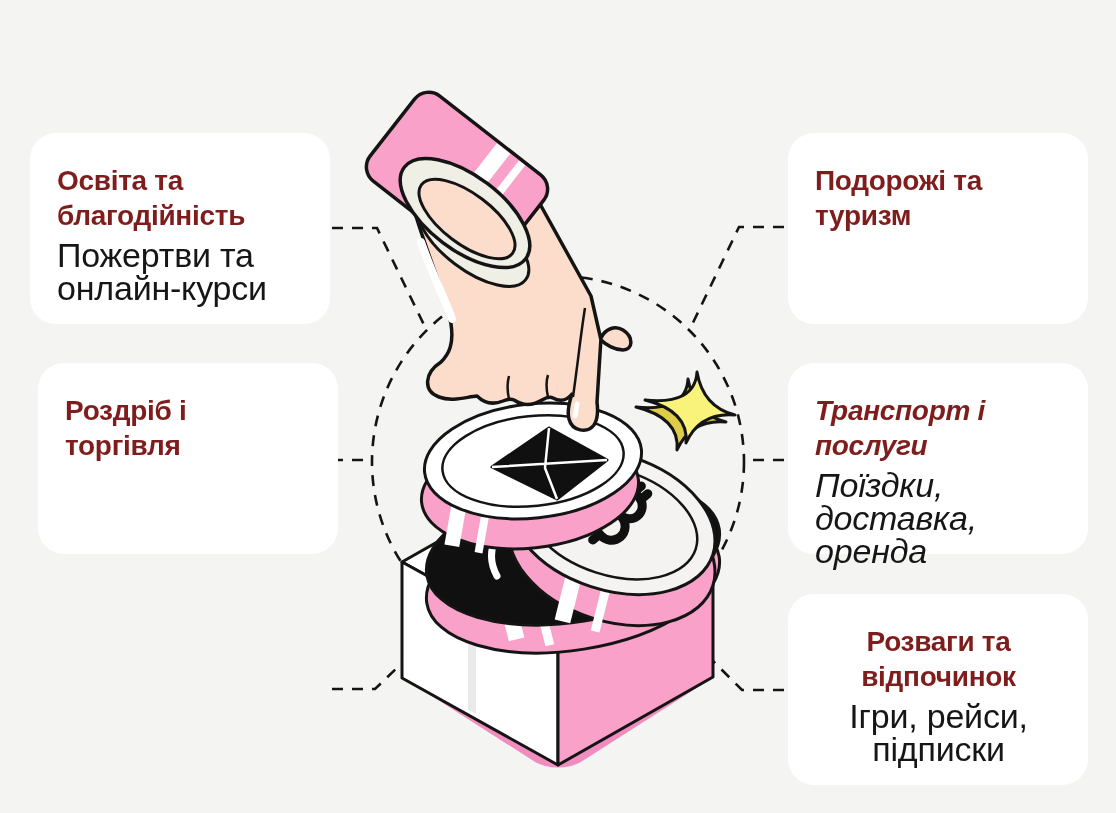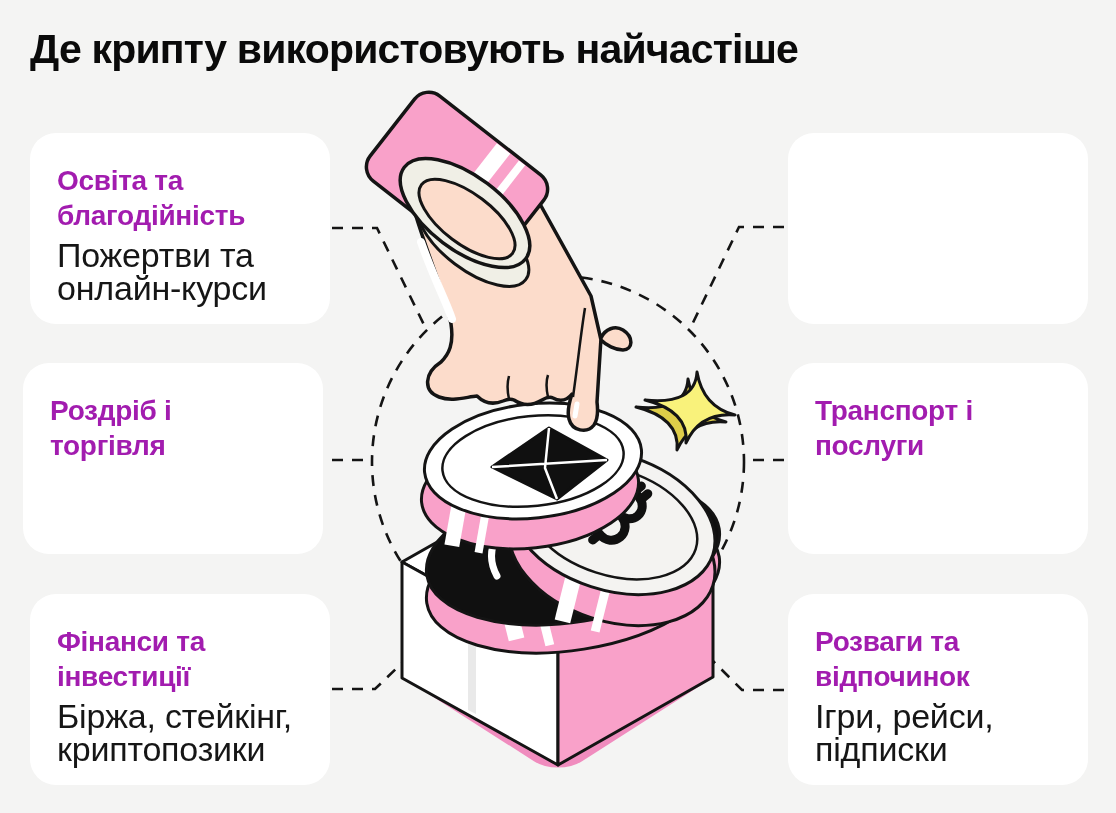--- a/index.html
+++ b/index.html
@@ -17,39 +17,38 @@
   }
   .illustration{position:absolute;left:0;top:0;width:1116px;height:813px;z-index:1;}
   .card{
     position:absolute;width:300px;height:191px;
     background:#FFFFFF;border-radius:26px;
     box-sizing:border-box;padding:30px 26px 0 27px;
     z-index:2;
   }
   .card .card-title{
     margin:0;font-size:28px;line-height:35px;font-weight:700;
-    color:#a21caf;letter-spacing:-0.3px;white-space:pre-line;
+    color:#7f1d1d;letter-spacing:-0.3px;white-space:pre-line;
   }
   .card .card-desc{
     margin:6px 0 0;font-size:34px;line-height:33px;font-weight:400;
     color:#161616;letter-spacing:-0.2px;white-space:pre-line;
   }
   .pos-l1{left:30px;top:133px;}
-  .pos-l2{left:23px;top:363px;}
+  .pos-l2{left:38px;top:363px;}
   .pos-l3{left:30px;top:594px;}
   .pos-r1{left:788px;top:133px;}
-  .pos-r2{left:788px;top:363px;}
-  .pos-r3{left:788px;top:594px;}
+  .pos-r2{left:788px;top:363px;font-style:italic;}
+  .pos-r3{left:788px;top:594px;text-align:center;}
 </style>
 </head>
 <body>
 
 <div class="canvas">
 
-  <h1 class="page-title">Де крипту використовують найчастіше</h1>
 
   <svg class="illustration" viewBox="0 0 1116 813" aria-hidden="true">
 
     <g stroke="#141414" stroke-width="2.6" stroke-dasharray="11 9" fill="none">
       <circle cx="558" cy="462" r="186"></circle>
     </g>
     <g stroke="#141414" stroke-width="2.6" stroke-dasharray="11 9" fill="none">
       <path d="M332 228 H377 L427 331"></path>
       <path d="M332 460 H372"></path>
       <path d="M332 689 H375 L402 663"></path>
@@ -149,31 +148,29 @@
   <div class="card pos-l1">
     <h2 class="card-title">Освіта та
 благодійність</h2>
     <p class="card-desc">Пожертви та
 онлайн-курси</p>
   </div>
   <div class="card pos-l2">
     <h2 class="card-title">Роздріб і
 торгівля</h2>
   </div>
-  <div class="card pos-l3">
-    <h2 class="card-title">Фінанси та
-інвестиції</h2>
-    <p class="card-desc">Біржа, стейкінг,
-криптопозики</p>
-  </div>
   <div class="card pos-r1">
+    <h2 class="card-title">Подорожі та
+туризм</h2>
   </div>
   <div class="card pos-r2">
     <h2 class="card-title">Транспорт і
 послуги</h2>
+    <p class="card-desc">Поїздки,
+доставка, оренда</p>
   </div>
   <div class="card pos-r3">
     <h2 class="card-title">Розваги та
 відпочинок</h2>
     <p class="card-desc">Ігри, рейси,
 підписки</p>
   </div>
 
 </div>
 

